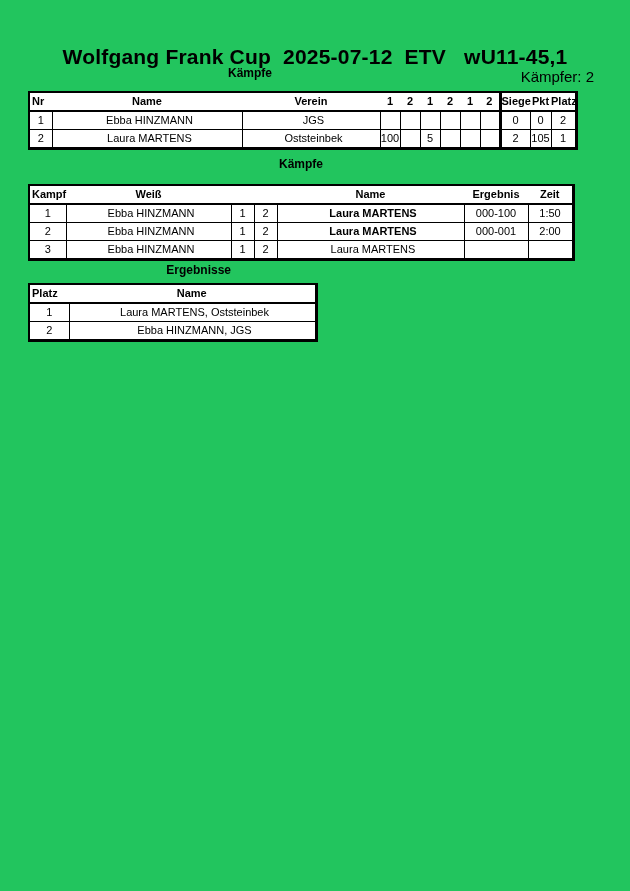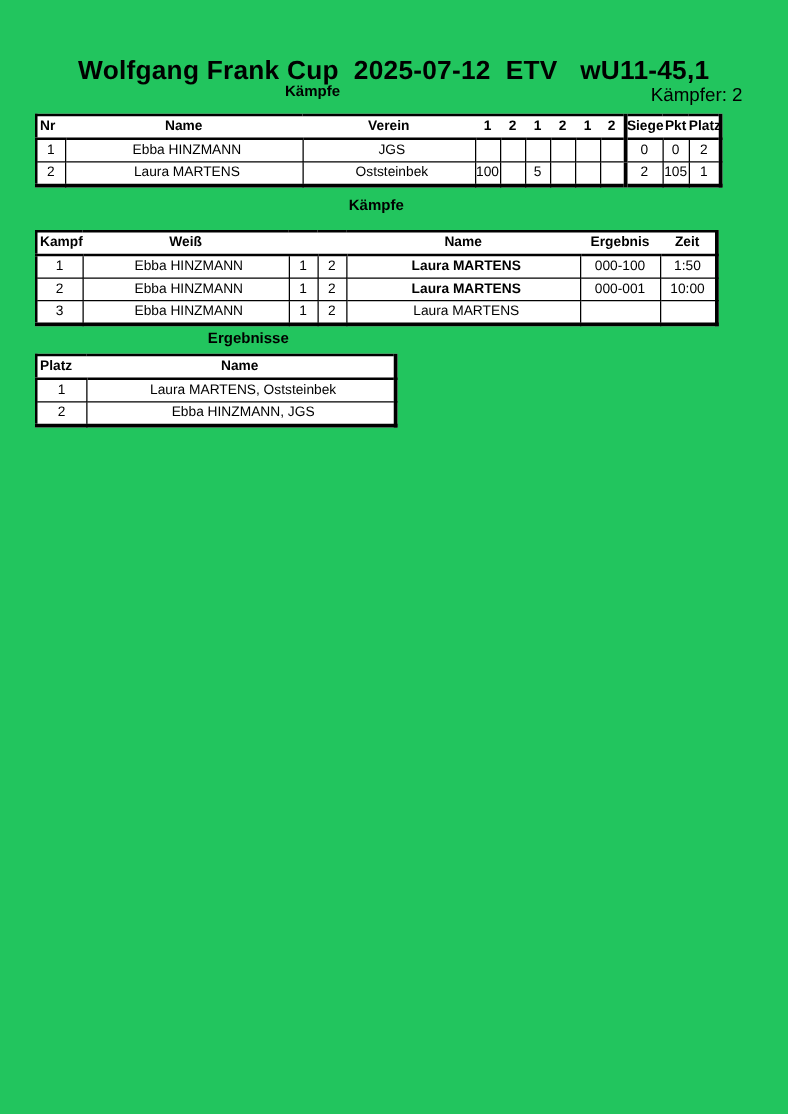--- a/index.html
+++ b/index.html
@@ -177,21 +177,21 @@
       <td>000-100</td>
       <td>1:50</td>
     </tr>
     <tr>
       <td>2</td>
       <td class="al">Ebba HINZMANN</td>
       <td>1</td>
       <td>2</td>
       <td class="al b">Laura MARTENS</td>
       <td>000-001</td>
-      <td>10:00</td>
+      <td>2:00</td>
     </tr>
     <tr>
       <td>3</td>
       <td class="al">Ebba HINZMANN</td>
       <td>1</td>
       <td>2</td>
       <td class="al">Laura MARTENS</td>
       <td></td>
       <td></td>
     </tr>

